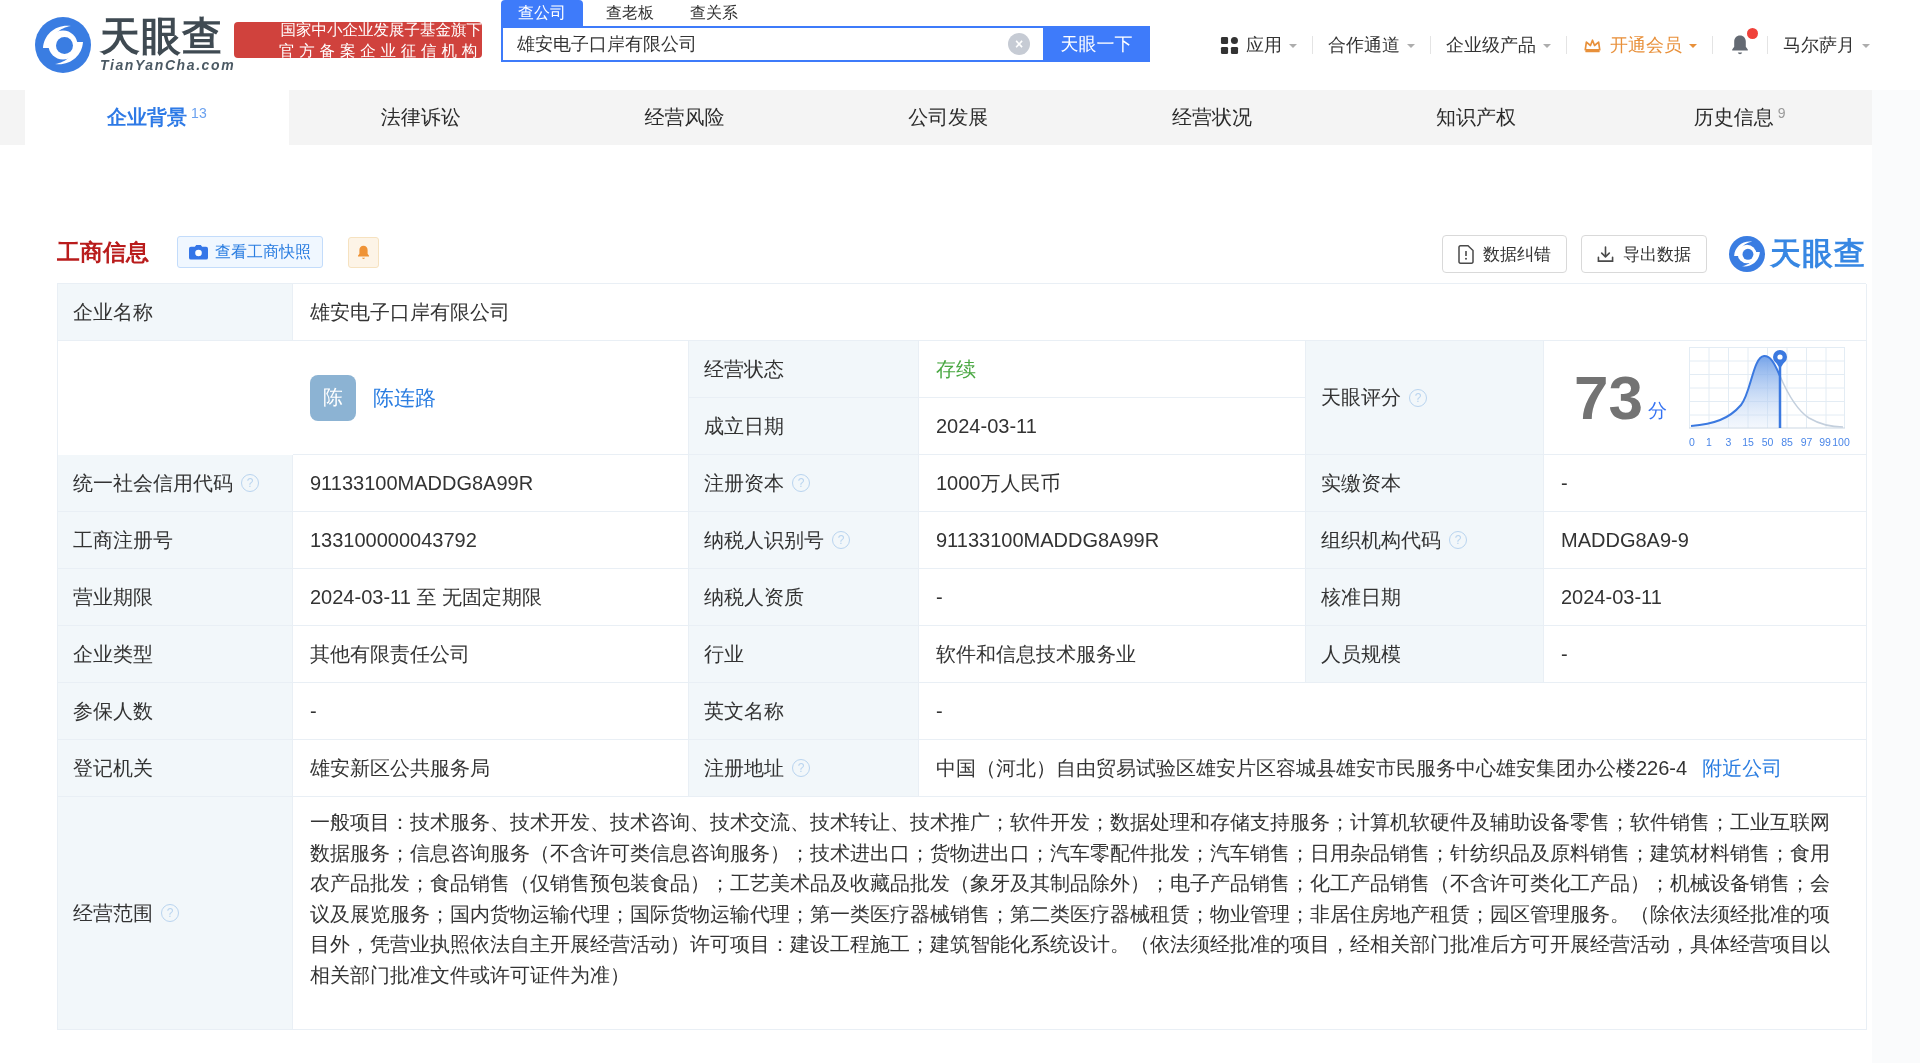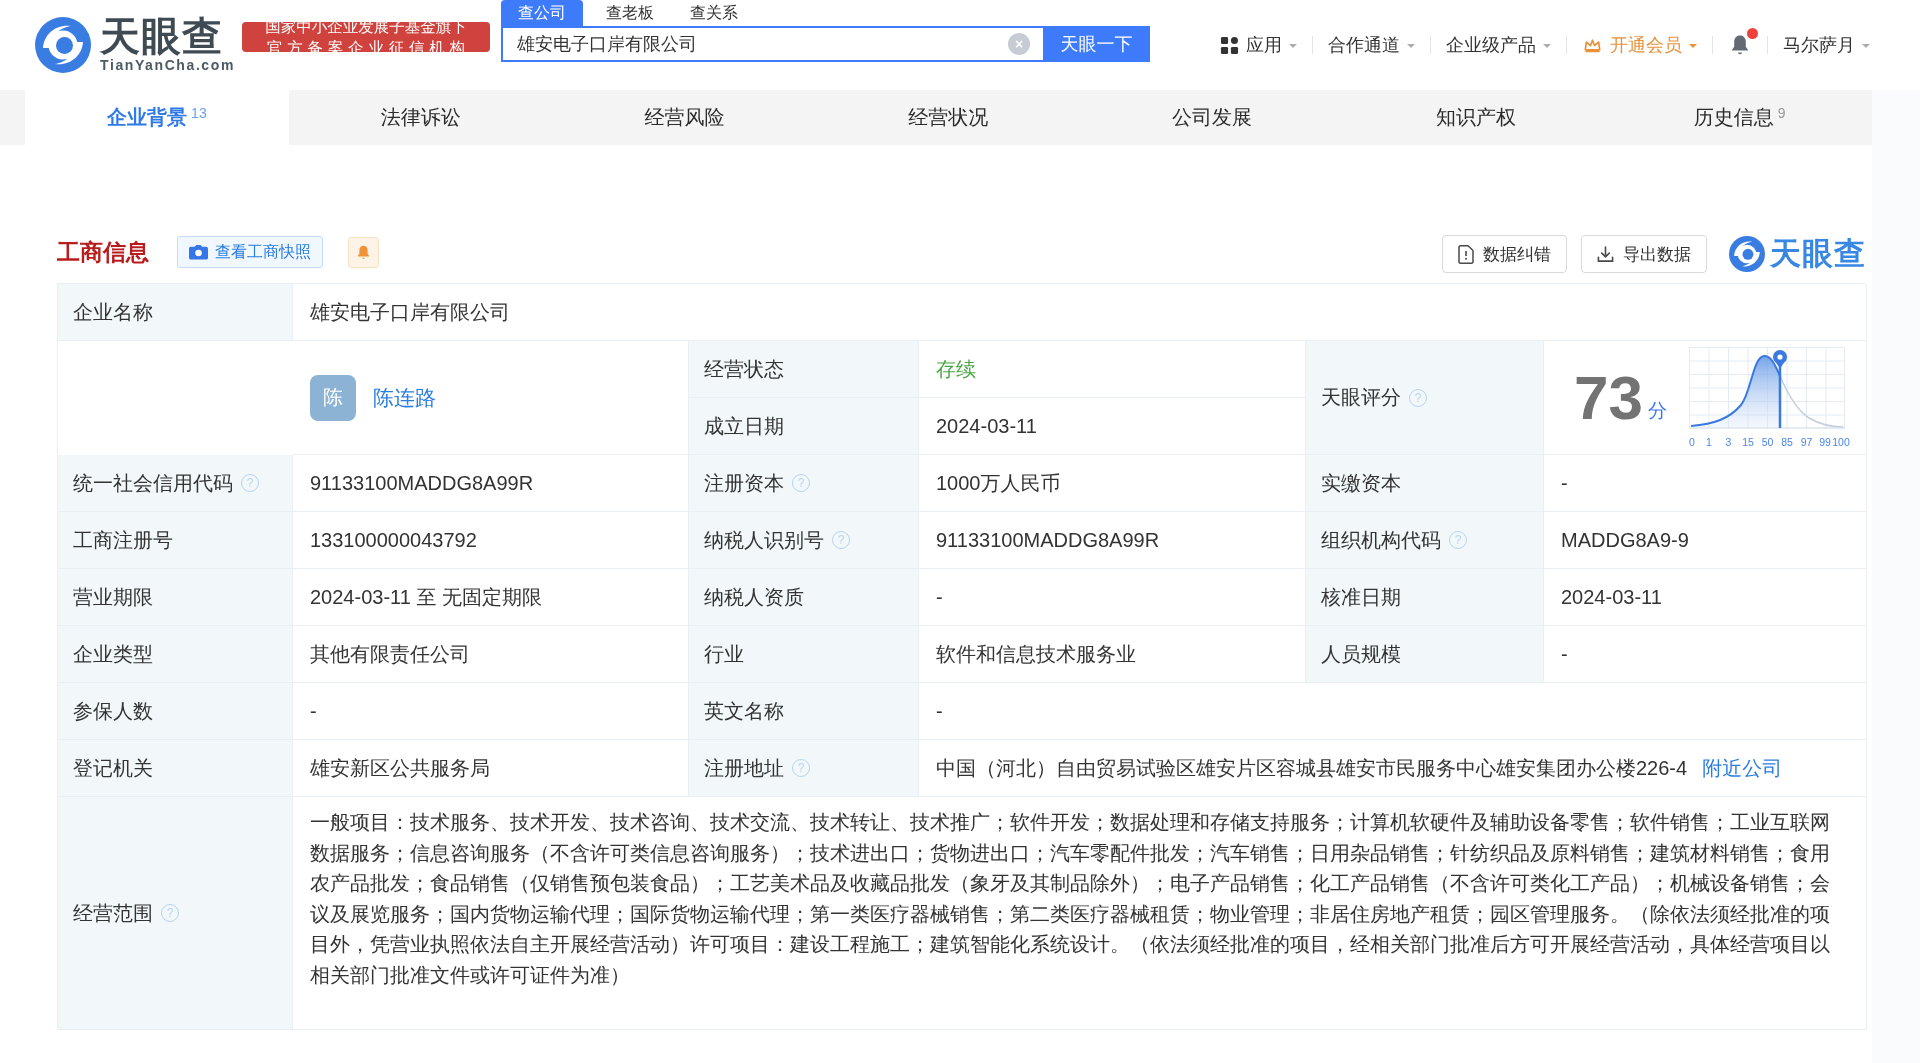--- a/index.html
+++ b/index.html
@@ -1,21 +1,21 @@
 <!DOCTYPE html>
 <html><head>
 <meta charset="utf-8">
 <style>
   * { margin:0; padding:0; box-sizing:border-box; }
   body { width:1920px; height:1063px; background:#fff; font-family:"Liberation Sans","DejaVu Sans",sans-serif; color:#333; overflow:hidden; position:relative; }
   .hdr { position:absolute; top:0; left:0; width:1920px; height:90px; background:#fff; }
   .logo { position:absolute; left:35px; top:16px; display:flex; gap:9px; align-items:center; }
   .logo-text .brand { font-size:40px; font-weight:bold; color:#3f4a52; letter-spacing:1px; line-height:40px; }
-  .logo-text .dmn { font-size:14px; font-weight:bold; color:#4c5a64; letter-spacing:1.6px; margin-top:1px; }
-  .badge { position:absolute; left:234px; top:22px; width:248px; height:30px; background:#d0423d; border-radius:4px; color:#fff; display:flex; flex-direction:column; justify-content:center; align-items:center; font-size:15.5px; line-height:21px;margin-left:8px; }
+  .logo-text .dmn { font-size:14px; font-weight:bold; color:#4c5a64; letter-spacing:1.6px; margin-top:1px;font-style:italic; }
+  .badge { position:absolute; left:234px; top:22px; width:248px; height:36px; background:#d0423d; border-radius:4px; color:#fff; display:flex; flex-direction:column; justify-content:center; align-items:flex-end; font-size:15.5px; line-height:21px; }
   .badge .l2 { letter-spacing:4.8px; text-indent:4.8px; }
   .search { position:absolute; left:501px; top:0; }
   .stabs { display:flex; height:26px; }
   .stab { padding:0 11px; font-size:16px; color:#333; display:flex; align-items:center; margin-right:14px; }
   .stab.active { background:#3e7bfa; color:#fff; border-radius:4px 4px 0 0; padding:0 17px; margin-right:12px; }
   .srow { display:flex; }
   .siw { position:relative; width:542px; height:36px; }
   .sinput { width:100%; height:36px; border:2px solid #3e7bfa; border-right:none; font-size:18px; color:#333; padding:0 44px 0 14px; outline:none; border-radius:0; font-family:inherit; }
   .clear { position:absolute; right:13px; top:7px; width:22px; height:22px; border-radius:50%; background:#c6cbd4; color:#fff; font-size:14px; display:flex; align-items:center; justify-content:center; font-weight:bold; }
   .sbtn { width:107px; height:36px; background:#3e7bfa; color:#fff; font-size:18px; border:none; font-family:inherit; }
@@ -146,24 +146,24 @@
       <span>企业背景</span>
       <sup>13</sup>
     </div>
   <div class="tab">
       <span>法律诉讼</span>
     </div>
   <div class="tab">
       <span>经营风险</span>
     </div>
   <div class="tab">
+      <span>公司发展</span>
+    </div>
+  <div class="tab">
       <span>经营状况</span>
-    </div>
-  <div class="tab">
-      <span>公司发展</span>
     </div>
   <div class="tab">
       <span>知识产权</span>
     </div>
   <div class="tab">
       <span>历史信息</span>
       <sup>9</sup>
     </div>
 </div>
 

